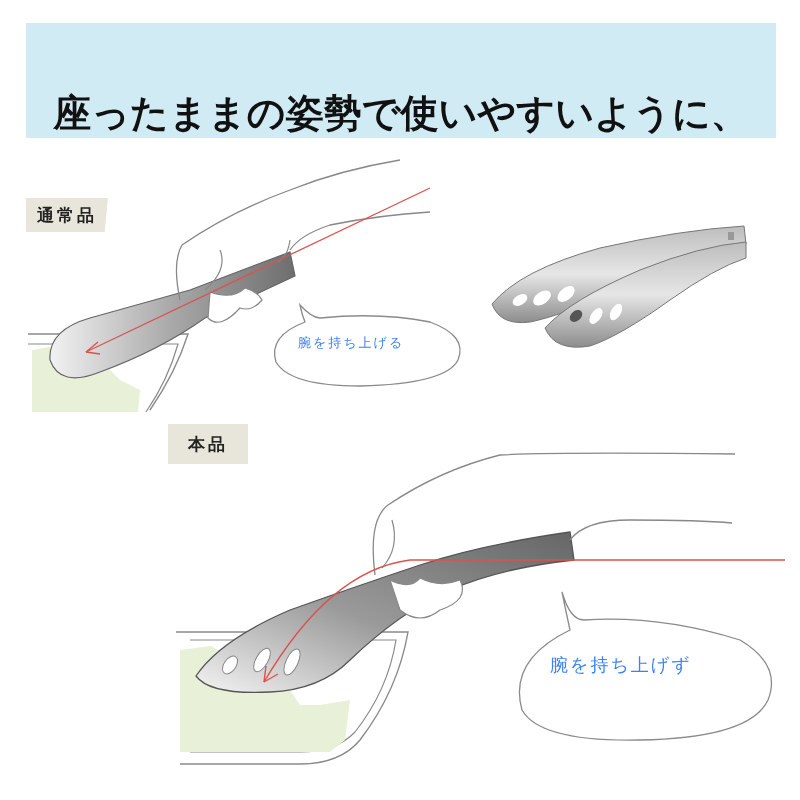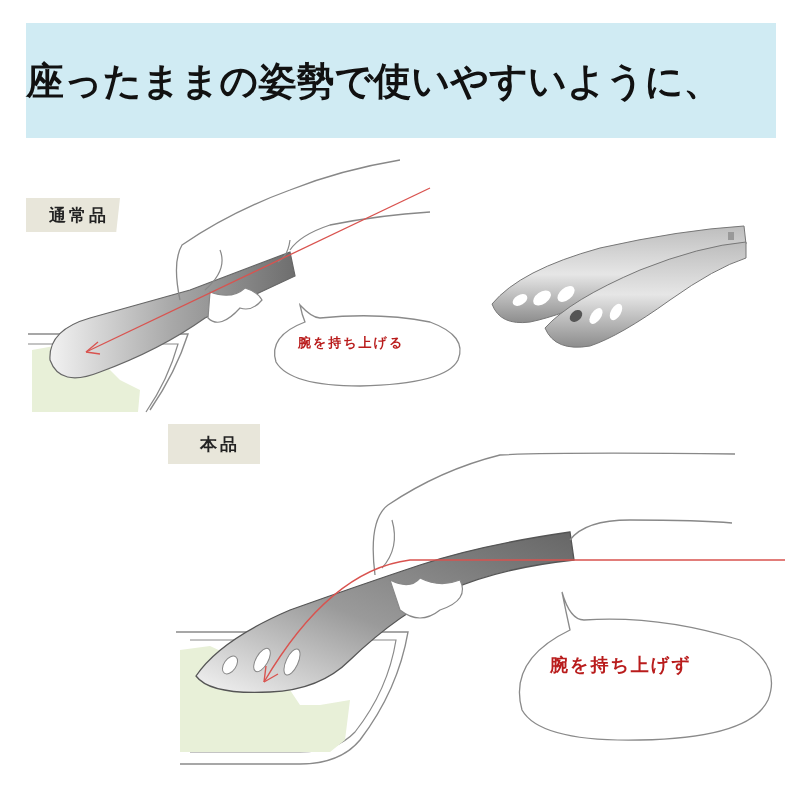--- a/index.html
+++ b/index.html
@@ -1,30 +1,30 @@
 <!DOCTYPE html>
 <html><head>
   <meta charset="utf-8">
   <style>
     html, body { margin: 0; padding: 0; background: #ffffff; }
     body { width: 800px; height: 800px; position: relative; overflow: hidden;
            font-family: "DejaVu Sans", sans-serif; }
     .banner { position: absolute; left: 26px; top: 23px; width: 750px; height: 115px;
-              background: #d0ebf3; display: flex; flex-direction: column;
-              align-items: flex-start; justify-content: center; }
+              background: #d0ebf3; display: flex; flex-direction: row;
+              align-items: flex-end; justify-content: center; }
     .banner-line { font-family: "DejaVu Sans", sans-serif; font-weight: bold;
                    font-size: 38px; color: #111111; line-height: 50px; letter-spacing: 0px; }
     .tag { position: absolute; background: #e8e6da; color: #222;
-           font-weight: bold; display: flex; align-items: center; justify-content: center; padding-left: 12px; }
+           font-weight: bold; display: flex; align-items: center; justify-content: center; }
     .tag-normal { left: 26px; top: 198px; width: 82px; height: 34px; font-size: 17px; letter-spacing: 3px;
                   clip-path: polygon(0 0, 100% 0, 96% 100%, 0 100%); }
     .tag-this { left: 168px; top: 424px; width: 80px; height: 40px; font-size: 17px; letter-spacing: 3px; }
     .illus { position: absolute; left: 0; top: 0; width: 800px; height: 800px; }
-    .bubble-text { position: absolute; font-size: 15px; color: #b91c1c; letter-spacing: 2px;
-                   font-weight: bold; }
+    .bubble-text { position: absolute; font-size: 15px; color: #3b82f6; letter-spacing: 2px;
+                   font-weight: normal; }
     .bubble1-text { left: 298px; top: 334px; font-size: 13px; }
     .bubble2-text { left: 550px; top: 647px; font-size: 18px; line-height: 36px; }
   </style>
 </head>
 <body>
 
 <div class="banner">
   <div class="banner-line">座ったままの姿勢で使いやすいように、</div>
 </div>
 

